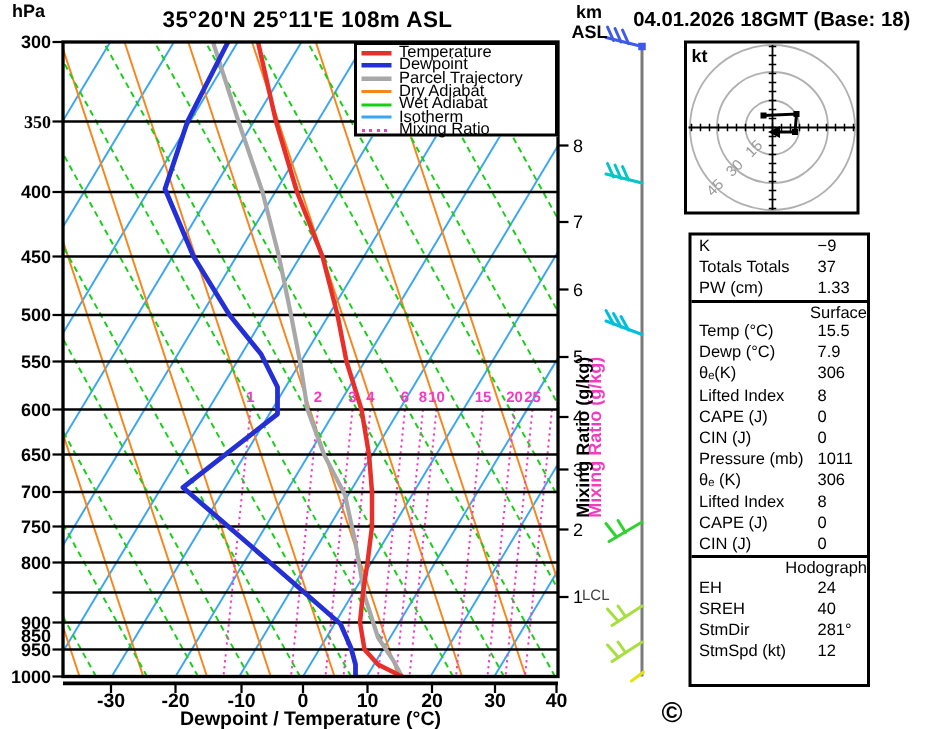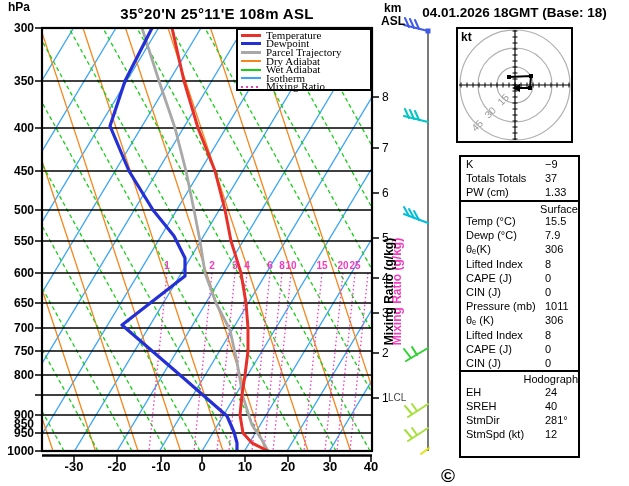--- a/index.html
+++ b/index.html
@@ -7,21 +7,21 @@
           font-family:"Liberation Sans",sans-serif;color:#000;}
   #gfx{position:absolute;left:0;top:0;}
   .abs{position:absolute;}
   .ptick{width:32px;text-align:right;font-weight:bold;font-size:12px;line-height:12px;}
   .ktick{width:20px;text-align:left;font-size:12px;line-height:12px;}
   .xtick{width:44px;text-align:center;font-weight:bold;font-size:13px;line-height:13px;}
   .mixlbl{font-size:10px;font-weight:bold;line-height:10px;}
   .vlabel{width:170px;height:13px;font-size:12px;font-weight:bold;text-align:center;
           transform:rotate(-90deg);line-height:13px;}
   .ringlbl{font-size:10px;color:#999;transform:rotate(-45deg);line-height:10px;}
-  #legend{background:#fff;border:2px solid #000;box-sizing:border-box;padding:1px 0 0 3px;font-family:Liberation Serif, serif;}
+  #legend{background:#fff;border:2px solid #000;box-sizing:border-box;padding:1px 0 0 3px;}
   .lrow{display:flex;align-items:center;height:8.6px;}
   .lsample{width:20px;margin-right:5px;flex:0 0 20px;}
   .llabel{font-size:11px;line-height:9px;white-space:nowrap;}
   #datatable{border:2px solid #000;box-sizing:border-box;background:#fff;}
   .trow{position:relative;height:14.23px;font-size:11px;line-height:14px;
         padding-left:5px;box-sizing:border-box;white-space:nowrap;}
   .trow.hdr{text-align:right;padding-left:18px;}
   .trow.sep{border-top:2px solid #000;}
   .tval{position:absolute;left:84px;top:0;}
   #title{font-weight:bold;font-size:15px;text-align:center;letter-spacing:0.3px;}
@@ -242,21 +242,21 @@
           <polyline points="509,77 531,76 530,88 518,88" fill="none" stroke="#000" stroke-width="2"></polyline>
           <rect x="507" y="75" width="4" height="4" fill="#000"></rect>
           <rect x="529" y="74" width="4" height="4" fill="#000"></rect>
           <rect x="528" y="86" width="4" height="4" fill="#000"></rect>
           <polygon points="512,88 520,84 520,92" fill="#000"></polygon>
         </g>
       </g>
     </svg>
 
   <div class="abs unit" style="left:8px;top:1px;">hPa</div>
-  <div id="title" class="abs" style="left:52px;top:5px;width:330px;">35°20'N 25°11'E 108m ASL</div>
+  <div id="title" class="abs" style="left:40px;top:5px;width:330px;">35°20'N 25°11'E 108m ASL</div>
   <div class="abs unit" style="left:384px;top:2px;">km</div>
   <div class="abs unit" style="left:381px;top:15px;">ASL</div>
   <div id="runtitle" class="abs" style="left:400px;top:5px;width:229px;">04.01.2026 18GMT (Base: 18)</div>
 
   <div id="legend" class="abs" style="left:236px;top:28px;width:136px;height:63px;">
       <div class="lrow">
         <span class="lsample" style="height: 3px; background: rgb(232, 48, 42);"></span>
         <span class="llabel">Temperature</span>
       </div>
       <div class="lrow">
@@ -308,25 +308,26 @@
       <div class="trow"><span>Lifted Index</span><span class="tval">8</span></div>
       <div class="trow"><span>CAPE (J)</span><span class="tval">0</span></div>
       <div class="trow"><span>CIN (J)</span><span class="tval">0</span></div>
       <div class="trow hdr sep">Hodograph</div>
       <div class="trow"><span>EH</span><span class="tval">24</span></div>
       <div class="trow"><span>SREH</span><span class="tval">40</span></div>
       <div class="trow"><span>StmDir</span><span class="tval">281°</span></div>
       <div class="trow"><span>StmSpd (kt)</span><span class="tval">12</span></div>
     </div>
 
+  <div id="xaxislabel" class="abs" style="left:42px;top:471px;width:330px;">Dewpoint / Temperature (°C)</div>
   <div id="footer" class="abs" style="left:441px;top:465px;">© weatheronline.co.uk</div>
 
   <div id="ticklayer">
       <div class="abs ptick" style="left: 2px; top: 22px;">300</div>
-      <div class="abs ptick" style="left: 2px; top: 75px;">350</div>
+      <div class="abs ptick" style="left: 2px; top: 75px; font-family: Liberation Serif, serif;">350</div>
       <div class="abs ptick" style="left: 2px; top: 122px;">400</div>
       <div class="abs ptick" style="left: 2px; top: 165px;">450</div>
       <div class="abs ptick" style="left: 2px; top: 204px;">500</div>
       <div class="abs ptick" style="left: 2px; top: 235px;">550</div>
       <div class="abs ptick" style="left: 2px; top: 267px;">600</div>
       <div class="abs ptick" style="left: 2px; top: 297px;">650</div>
       <div class="abs ptick" style="left: 2px; top: 322px;">700</div>
       <div class="abs ptick" style="left: 2px; top: 345px;">750</div>
       <div class="abs ptick" style="left: 2px; top: 369px;">800</div>
       <div class="abs ptick" style="left: 2px; top: 389px; margin-top: 29px;">850</div>

